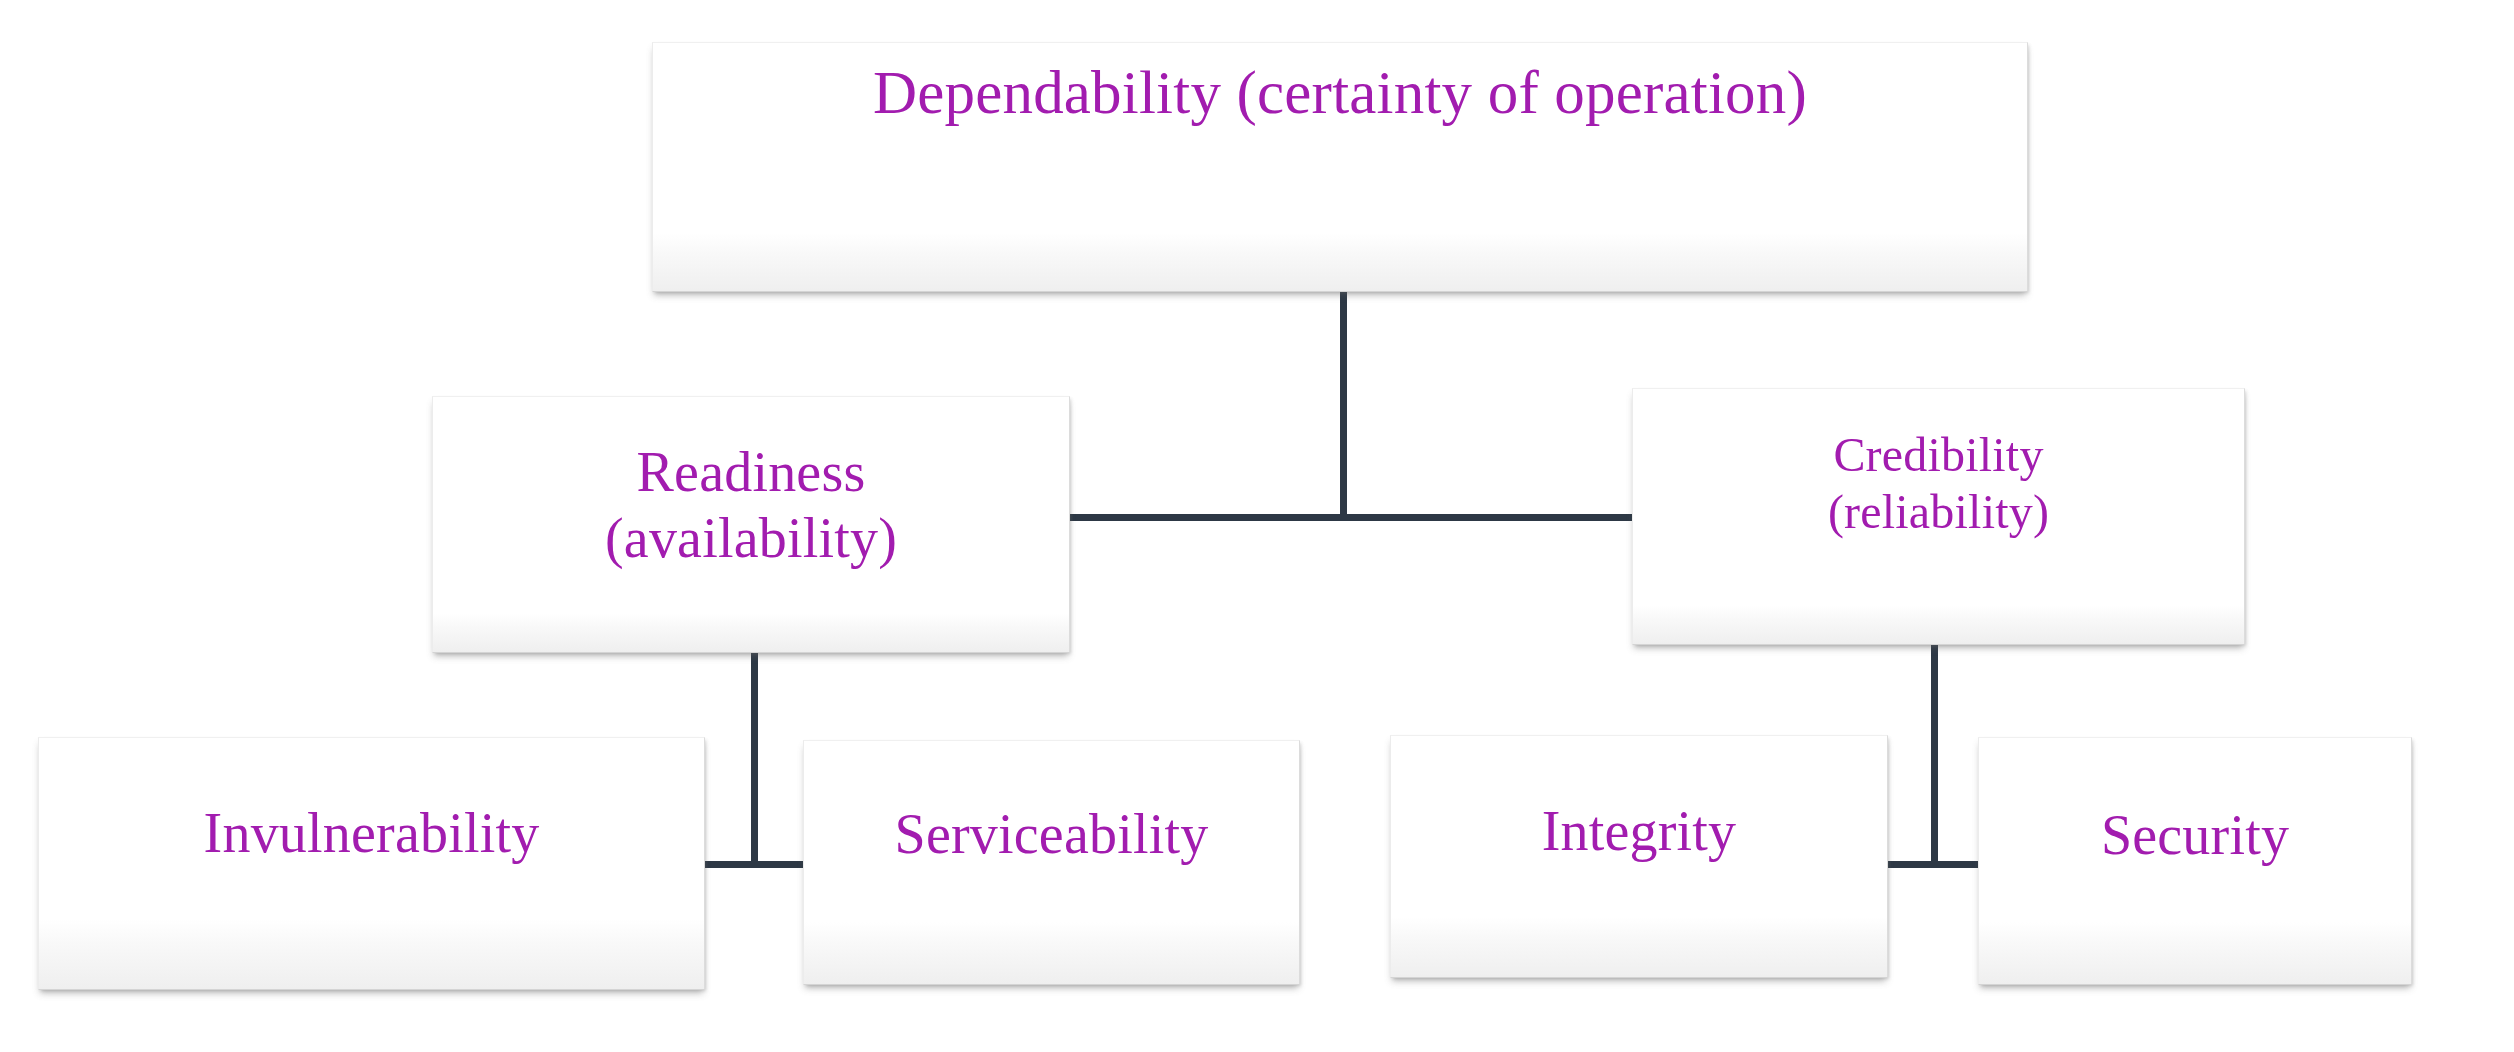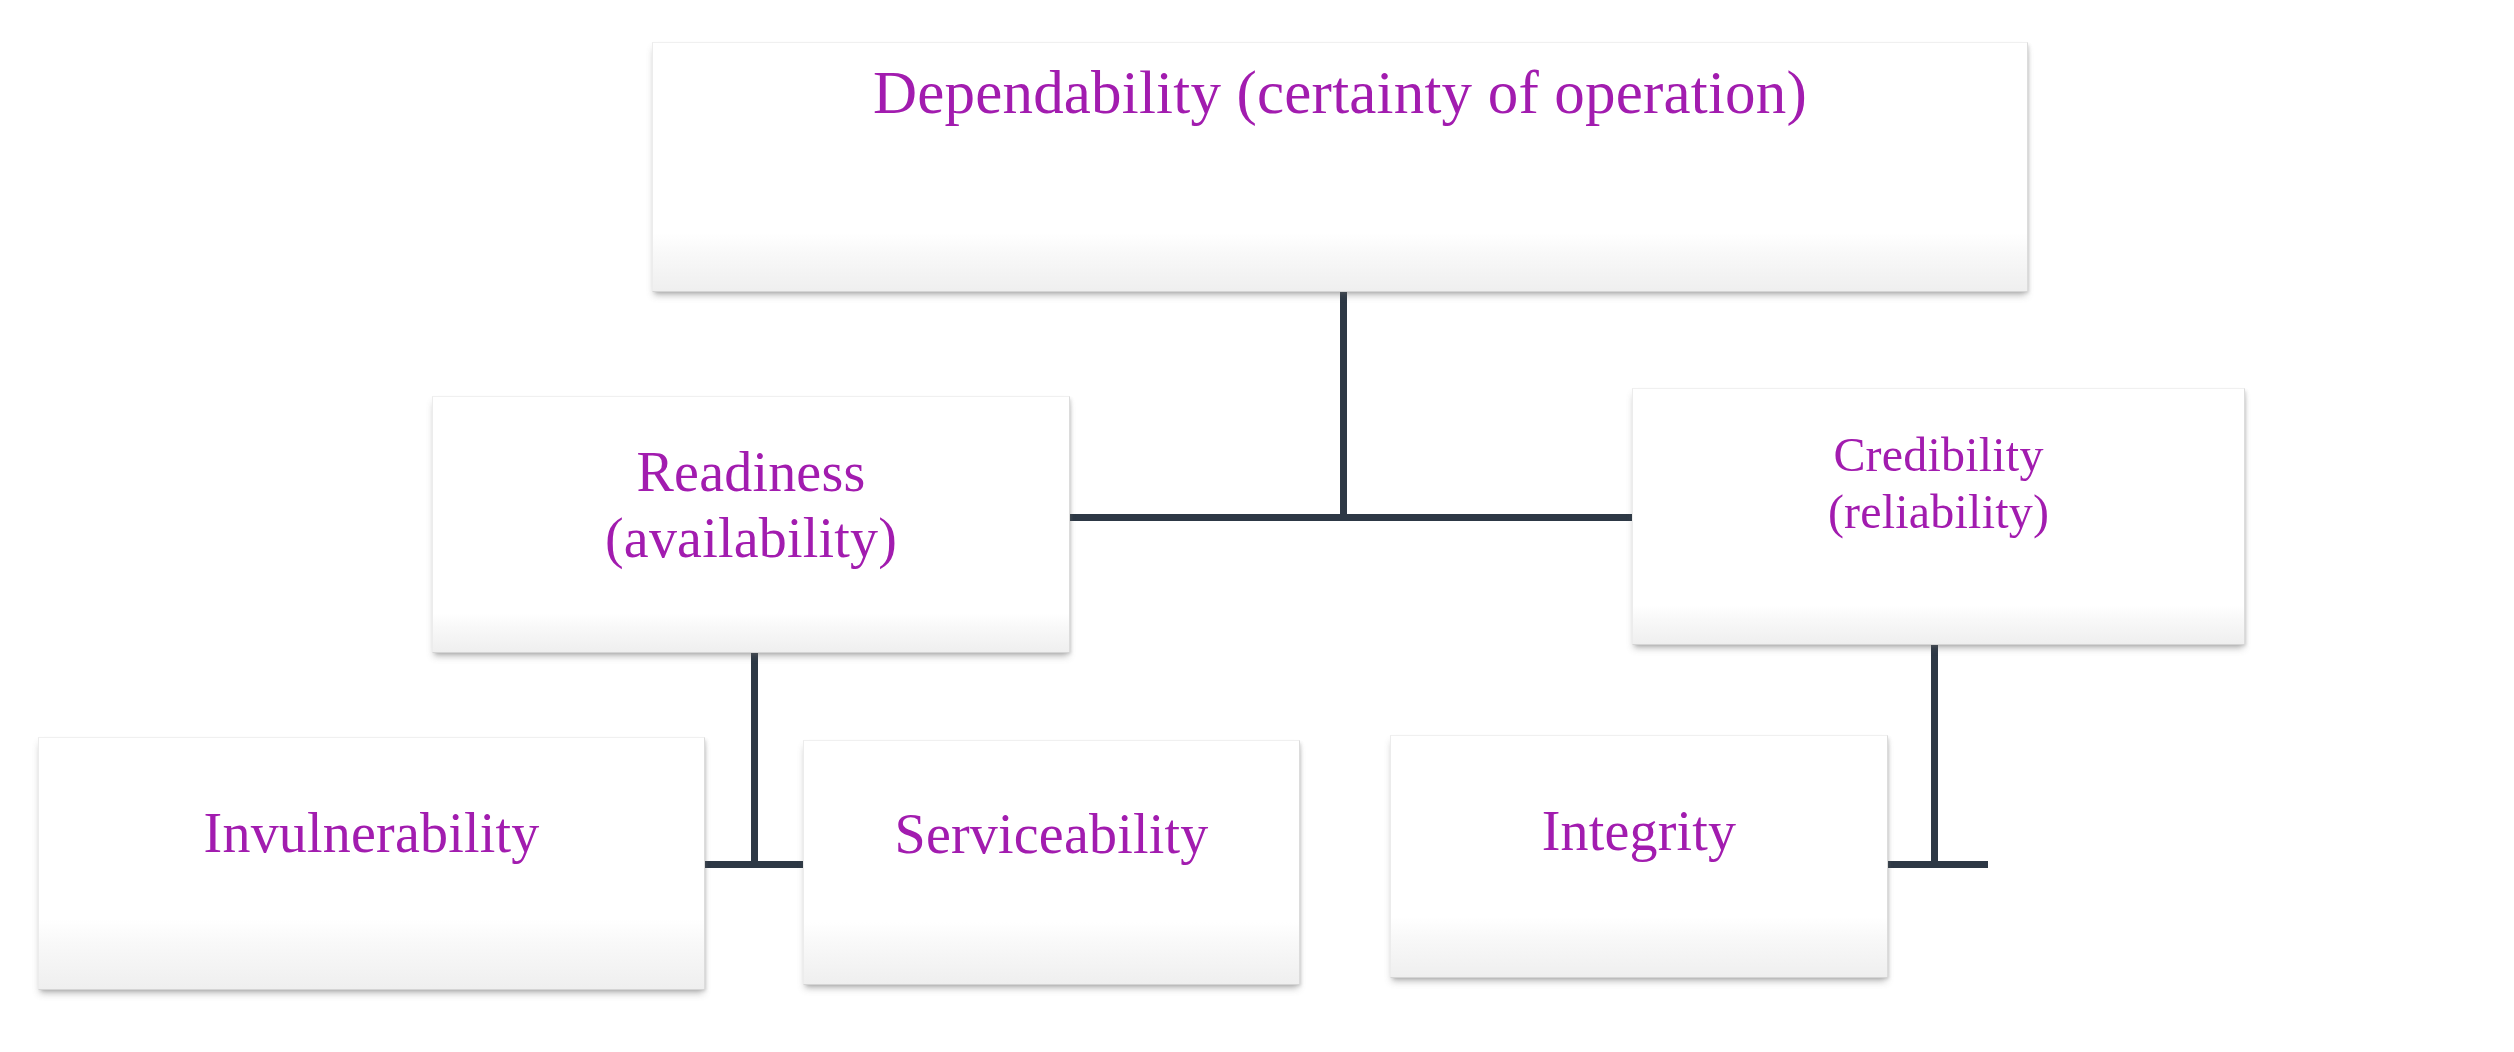--- a/index.html
+++ b/index.html
@@ -189,14 +189,17 @@
   </div>
 
   <div class="node" id="node-serviceability">
     <span class="label">Serviceability</span>
   </div>
 
   <div class="node" id="node-integrity">
     <span class="label">Integrity</span>
   </div>
 
+  <div class="node" id="node-security">
+    <span class="label">Security</span>
+  </div>
 
 </div>
 
 </body></html>

